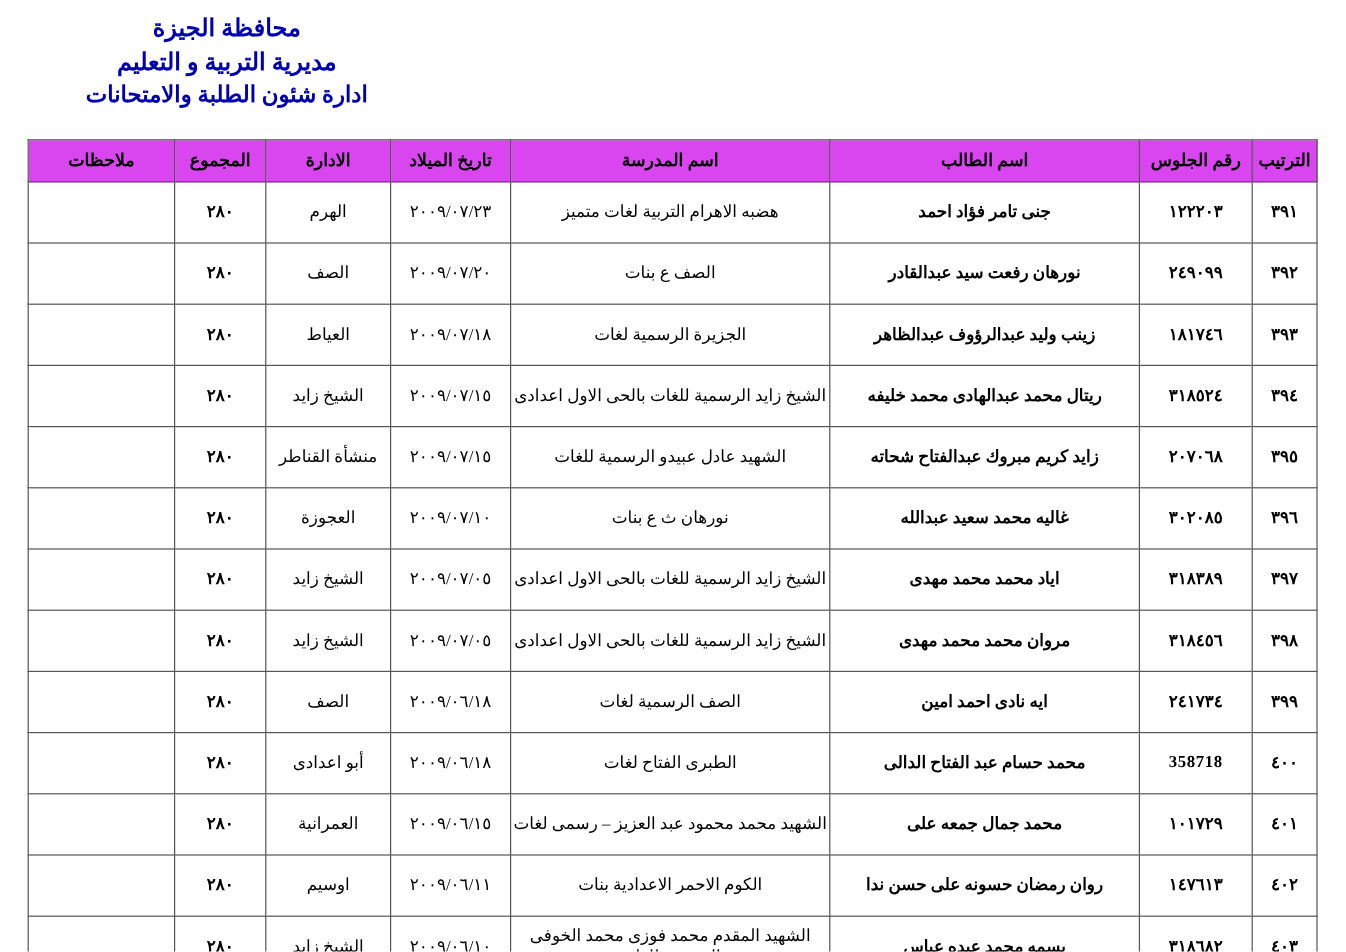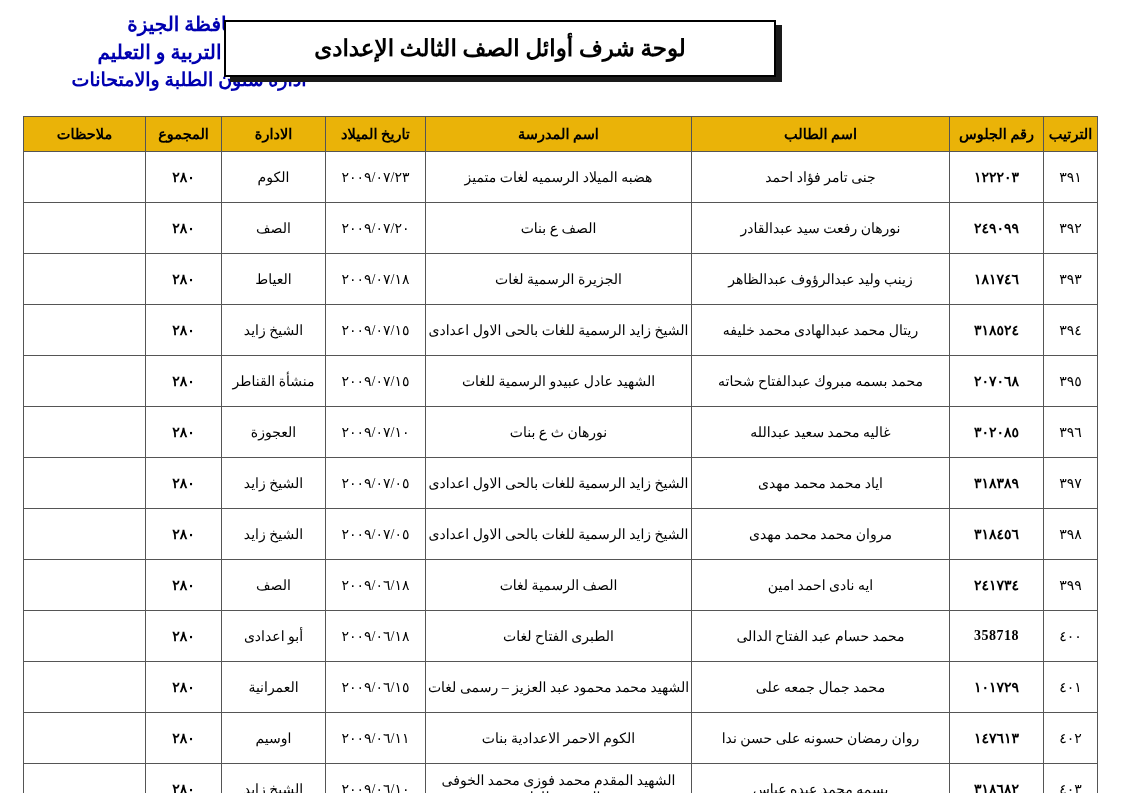--- a/index.html
+++ b/index.html
@@ -95,44 +95,44 @@
     background: #ffffff;
   }
   table.honor th, table.honor td {
     border: 1px solid #555555;
     text-align: center;
     vertical-align: middle;
     padding: 0;
     font-family: "Liberation Serif", "DejaVu Serif", serif;
   }
   table.honor thead th {
-    background: #eab308;
+    background: #d946ef;
     height: 34px;
     font-size: 14.5px;
     font-weight: bold;
     color: #000000;
   }
   table.honor tbody td {
     height: 50px;
     font-size: 14px;
   }
 
   
   col.c-rank   { width: 54px; }
   col.c-seat   { width: 94px; }
   col.c-name   { width: 258px; }
   col.c-school { width: 266px; }
   col.c-birth  { width: 100px; }
   col.c-admin  { width: 104px; }
   col.c-total  { width: 76px; }
   col.c-notes  { width: 122px; }
 
-  .cell-rank   { font-size: 15px; font-weight: normal; }
+  .cell-rank   { font-size: 15px; font-weight: bold; }
   .cell-seat   { font-size: 15px; font-weight: bold; letter-spacing: 0.5px; }
-  .cell-name   { font-size: 16px; font-weight: normal; margin-top: 31px; }
+  .cell-name   { font-size: 16px; font-weight: bold; margin-top: 31px; }
   .cell-school { font-size: 13.5px; }
   .cell-birth  { font-size: 13.5px; }
   .cell-admin  { font-size: 13px; }
   .cell-total  { font-size: 15px; font-weight: bold; }
   .cell-notes  { font-size: 13px; }
 
   .th-seat-rank { white-space: nowrap; }
 </style>
 </head>
 <body>
@@ -140,26 +140,20 @@
 <div class="page">
 
   <div class="header">
 
     <div class="org-block">
       <div class="org-line1">محافظة الجيزة</div>
       <div class="org-line2">مديرية التربية و التعليم</div>
       <div class="org-line3">ادارة شئون الطلبة والامتحانات</div>
     </div>
 
-    <div class="title-box-wrap">
-      <div class="title-box-shadow"></div>
-      <div class="title-box">
-        <span class="title-text">لوحة شرف أوائل الصف الثالث الإعدادى</span>
-      </div>
-    </div>
 
   </div>
 
   <div class="table-wrap">
     <table class="honor">
       <colgroup>
         <col class="c-rank">
         <col class="c-seat">
         <col class="c-name">
         <col class="c-school">
@@ -178,23 +172,23 @@
           <th>الادارة</th>
           <th>المجموع</th>
           <th>ملاحظات</th>
         </tr>
       </thead>
       <tbody id="table-body">
           <tr>
             <td class="cell-rank">٣٩١</td>
             <td class="cell-seat">١٢٢٢٠٣</td>
             <td class="cell-name">جنى تامر فؤاد احمد</td>
-            <td class="cell-school">هضبه الميلاد الرسميه لغات متميز</td>
+            <td class="cell-school">هضبه الاهرام التربية لغات متميز</td>
             <td class="cell-birth">٢٠٠٩/٠٧/٢٣</td>
-            <td class="cell-admin">الكوم</td>
+            <td class="cell-admin">الهرم</td>
             <td class="cell-total">٢٨٠</td>
             <td class="cell-notes"></td>
           </tr>
           <tr>
             <td class="cell-rank">٣٩٢</td>
             <td class="cell-seat">٢٤٩٠٩٩</td>
             <td class="cell-name">نورهان رفعت سيد عبدالقادر</td>
             <td class="cell-school">الصف ع بنات</td>
             <td class="cell-birth">٢٠٠٩/٠٧/٢٠</td>
             <td class="cell-admin">الصف</td>
@@ -217,21 +211,21 @@
             <td class="cell-name">ريتال محمد عبدالهادى محمد خليفه</td>
             <td class="cell-school">الشيخ زايد الرسمية للغات بالحى الاول اعدادى</td>
             <td class="cell-birth">٢٠٠٩/٠٧/١٥</td>
             <td class="cell-admin">الشيخ زايد</td>
             <td class="cell-total">٢٨٠</td>
             <td class="cell-notes"></td>
           </tr>
           <tr>
             <td class="cell-rank">٣٩٥</td>
             <td class="cell-seat">٢٠٧٠٦٨</td>
-            <td class="cell-name">محمد بسمه مبروك عبدالفتاح شحاته</td>
+            <td class="cell-name">زايد كريم مبروك عبدالفتاح شحاته</td>
             <td class="cell-school">الشهيد عادل عبيدو الرسمية للغات</td>
             <td class="cell-birth">٢٠٠٩/٠٧/١٥</td>
             <td class="cell-admin">منشأة القناطر</td>
             <td class="cell-total">٢٨٠</td>
             <td class="cell-notes"></td>
           </tr>
           <tr>
             <td class="cell-rank">٣٩٦</td>
             <td class="cell-seat">٣٠٢٠٨٥</td>
             <td class="cell-name">غاليه محمد سعيد عبدالله</td>

